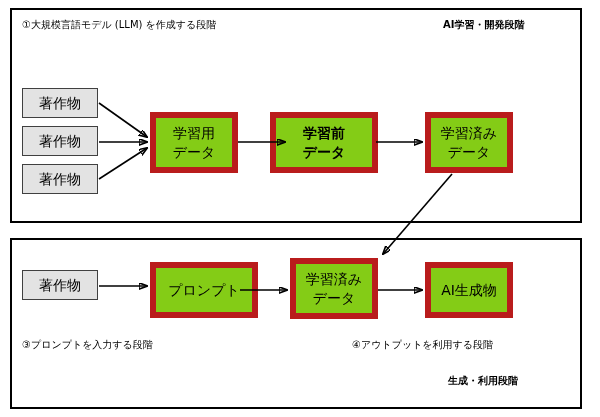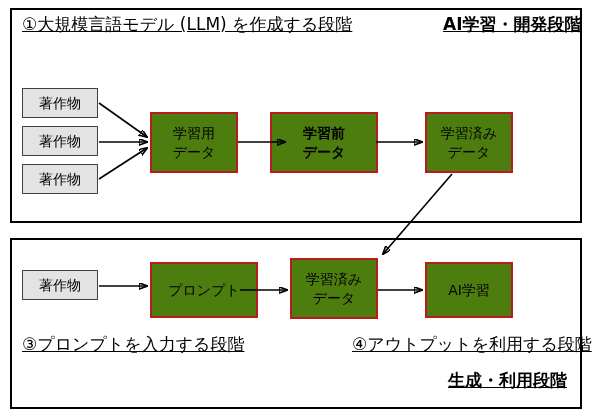--- a/index.html
+++ b/index.html
@@ -26,49 +26,48 @@
     border: 2px solid #000000;
     box-sizing: border-box;
     background: #ffffff;
   }
   #frame-learning { left: 10px;  top: 8px;   width: 572px; height: 215px; }
   #frame-usage    { left: 10px;  top: 238px; width: 572px; height: 171px; }
 
   
   .stage-text {
     position: absolute;
-    font-size: 17px;
+    font-size: 10px;
     line-height: 21px;
     white-space: nowrap;
     letter-spacing: 0px;
-    text-decoration: underline;
   }
   .stage-text.bold {
     font-weight: bold;
   }
   #stage-1 { left: 22px;  top: 14px; }
   #stage-2 { left: 22px;  top: 36px; }
   #label-learning-phase { left: 432px; top: 14px; margin-left: 11px; }
   #stage-3 { left: 22px;  top: 334px; }
   #stage-4 { left: 352px; top: 334px; }
   #label-usage-phase { left: 448px; top: 370px; }
 
   
   .node {
     position: absolute;
     box-sizing: border-box;
-    border: 2px solid #b91c1c;
+    border: 6px solid #b91c1c;
     display: flex;
     flex-direction: column;
     align-items: center;
     justify-content: center;
     font-size: 14px;
     line-height: 19px;
     text-align: center;
-    background: #4d7c0f;
+    background: #84cc16;
     white-space: nowrap;
   }
   .node.work {
     background: #e3e3e3;
     border: 1px solid #404040;
   }
   .node .line2 { display: block; }
 
   
   #node-work-1 { left: 22px; top: 88px;  width: 76px; height: 30px; }
@@ -148,21 +147,21 @@
   <div class="node" id="node-prompt">
     <span>プロンプト</span>
   </div>
 
   <div class="node" id="node-trained-data-lower">
     <span>学習済み</span>
     <span class="line2">データ</span>
   </div>
 
   <div class="node" id="node-ai-output">
-    <span>AI学習</span>
+    <span>AI生成物</span>
   </div>
 
   <div class="stage-text" id="stage-3">③プロンプトを入力する段階</div>
 
   <div class="stage-text" id="stage-4">④アウトプットを利用する段階</div>
 
   <div class="stage-text bold" id="label-usage-phase">生成・利用段階</div>
 
   <svg id="arrow-layer" viewBox="0 0 600 417" xmlns="http://www.w3.org/2000/svg">
     <defs>

